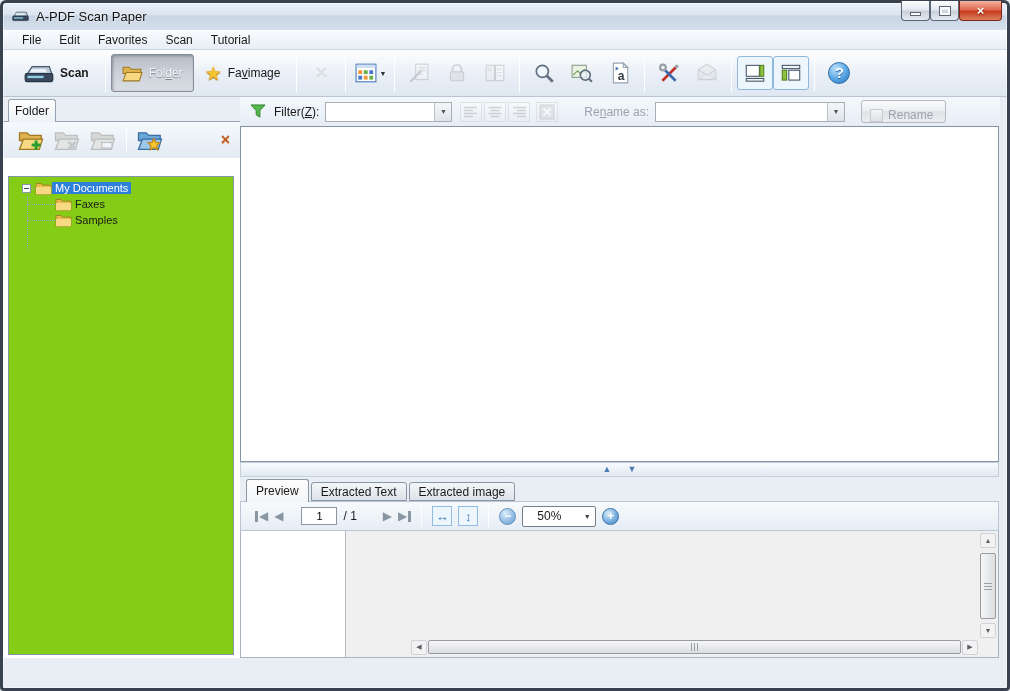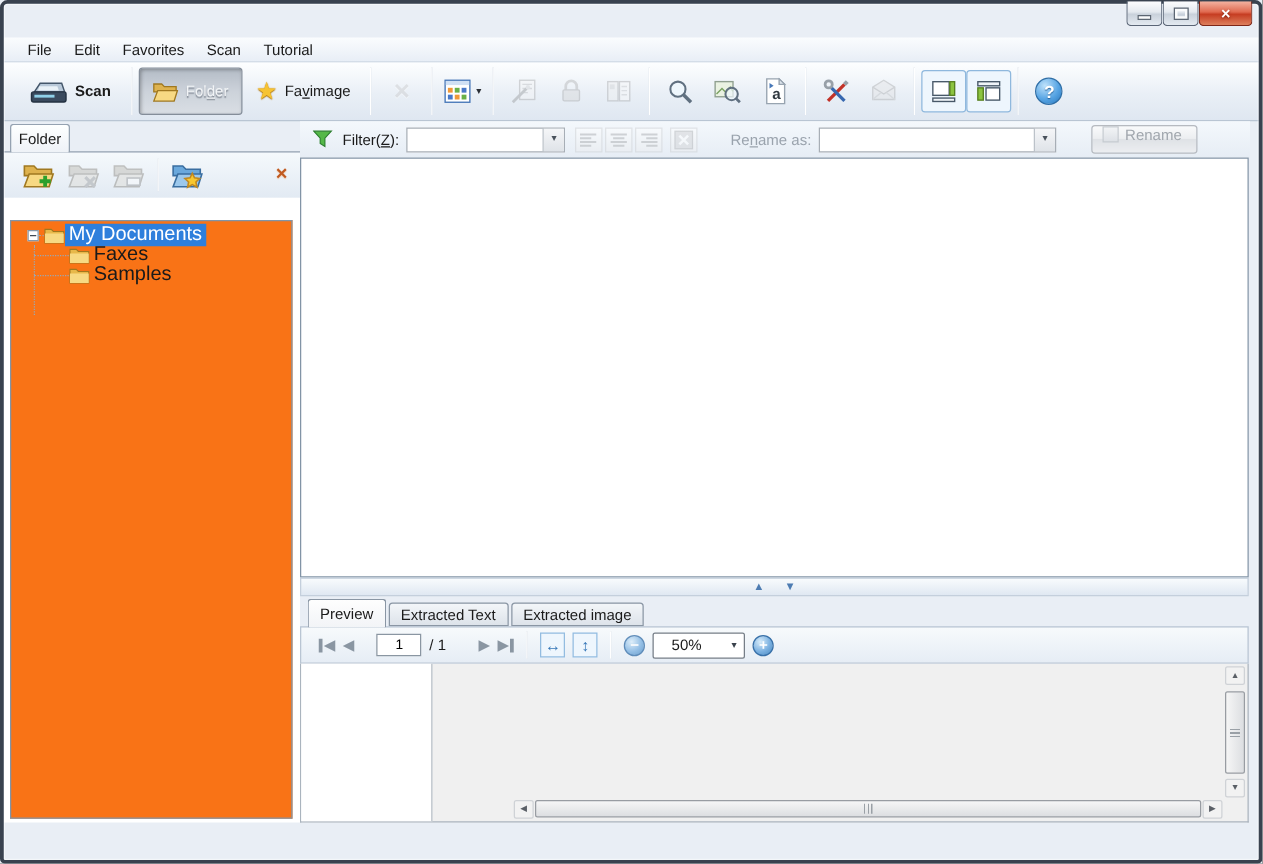--- a/index.html
+++ b/index.html
@@ -57,41 +57,41 @@
   .flabel{margin:0 6px 0 7px;}
   .u{text-decoration:underline;}
   .gray-label{color:#9aa3ad;}
   .combo{display:flex;height:20px;border:1px solid #a7aeb6;background:#fff;}
   .combo.w1{width:127px;} .combo.w2{width:190px;}
   .combo input{flex:1;border:none;outline:none;padding:0 4px;font-size:12px;min-width:0;background:transparent;}
   .combo .drop{width:17px;border-left:1px solid #bcc2c9;background:linear-gradient(#f5f6f8,#dfe3e8);
     display:flex;align-items:center;justify-content:center;font-size:7px;color:#4a525c;}
   .mini-btn{width:22px;height:20px;border:1px solid #c2cbd4;background:linear-gradient(#fff,#eaeef2);
     display:flex;align-items:center;justify-content:center;margin-right:2px;}
-  .rename-btn{display:flex;align-items:flex-start;gap:5px;height:23px;padding:0 12px 0 8px;margin-left:28px;
+  .rename-btn{display:flex;align-items:flex-end;gap:5px;height:23px;padding:0 12px 0 8px;margin-left:16px;
     border:1px solid #b6bac0;border-radius:3px;color:#a0a6ad;
     background:linear-gradient(#f9fafb,#ebedf0 50%,#dfe2e6 50%,#ecEEf1);}
   .rename-ic{width:13px;height:13px;border:1px solid #c6cbd1;background:linear-gradient(#f2f4f6,#dde1e6);}
 
   
   .lp-underlay{position:absolute;left:3px;top:158px;width:237px;height:500px;background:#fff;}
   .lp-tab{position:absolute;left:8px;top:99px;width:48px;height:23px;z-index:2;
     border:1px solid #95a2b1;border-bottom:none;border-radius:3px 3px 0 0;
     background:linear-gradient(#feffff,#eef2f7);display:flex;align-items:center;justify-content:center;}
   .lp-tools{position:absolute;left:3px;top:121px;width:237px;height:37px;border-top:1px solid #95a2b1;
     background:linear-gradient(#f5f9fc,#e2eaf3);display:flex;align-items:center;padding-left:12px;gap:4px;}
   .lp-btn{width:32px;height:30px;display:flex;align-items:center;justify-content:center;}
   .lp-sep{width:1px;height:26px;background:#c3cedb;border-right:1px solid #fff;margin:0 3px;}
   .lp-close{margin-left:auto;margin-right:10px;font-size:16px;font-weight:bold;color:#c05a20;
     text-shadow:0 1px 1px #f0c8a8;line-height:1;}
   .chk-row{position:absolute;left:3px;top:158px;width:237px;height:18px;background:#fff;
     display:flex;align-items:center;padding-left:15px;gap:6px;}
   .checkbox{width:13px;height:13px;border:1px solid #8a949f;background:linear-gradient(#fff,#eef1f4);}
-  .tree-box{position:absolute;left:8px;top:176px;width:226px;height:479px;background:#f97316;
-    border:1px solid #8294a6;font-size:16px;overflow:hidden;}
+  .tree-box{position:absolute;left:8px;top:176px;width:226px;height:479px;background:#84cc16;
+    border:1px solid #8294a6;font-size:11px;overflow:hidden;}
   .trow{display:flex;align-items:center;height:16px;position:relative;}
   .trow.root{padding-left:13px;}
   .trow.child{padding-left:18px;}
   .expand{width:9px;height:9px;border:1px solid #8898a8;background:#fff;position:relative;flex:none;}
   .expand::after{content:"";position:absolute;left:1px;right:1px;top:3px;height:1px;background:#404a54;}
   .hd{border-top:1px dotted #9aa6b2;flex:none;}
   .hd.r{width:4px;} .hd.c{width:28px;}
   .tlabel{padding:0 3px;white-space:nowrap;}
   .tlabel.sel{background:#2e7fdc;color:#fff;}
   .vdots{position:absolute;left:18px;top:19px;height:56px;border-left:1px dotted #9aa6b2;}
@@ -269,20 +269,26 @@
       </symbol>
   <symbol id="i-xbox" viewBox="0 0 18 16">
     <rect x="2" y="1" width="14" height="14" fill="#c9cfd5" stroke="#a0a8b0"></rect>
     <path d="M5.5 4.5l7 7M12.5 4.5l-7 7" stroke="#fff" stroke-width="2"></path>
   </symbol>
 </defs>
 </svg>
 
 <div class="window">
 
+  <div class="titlebar">
+    <svg class="ic" width="17" height="14">
+        <use href="#i-scanner"></use>
+      </svg>
+    <span class="title-text">A-PDF Scan Paper</span>
+  </div>
   <div class="win-controls">
     <div class="win-btn min">
         <span class="glyph-min"></span>
       </div>
     <div class="win-btn max">
         <span class="glyph-max"></span>
       </div>
     <div class="win-btn close">
         <span class="glyph-close">×</span>
       </div>

